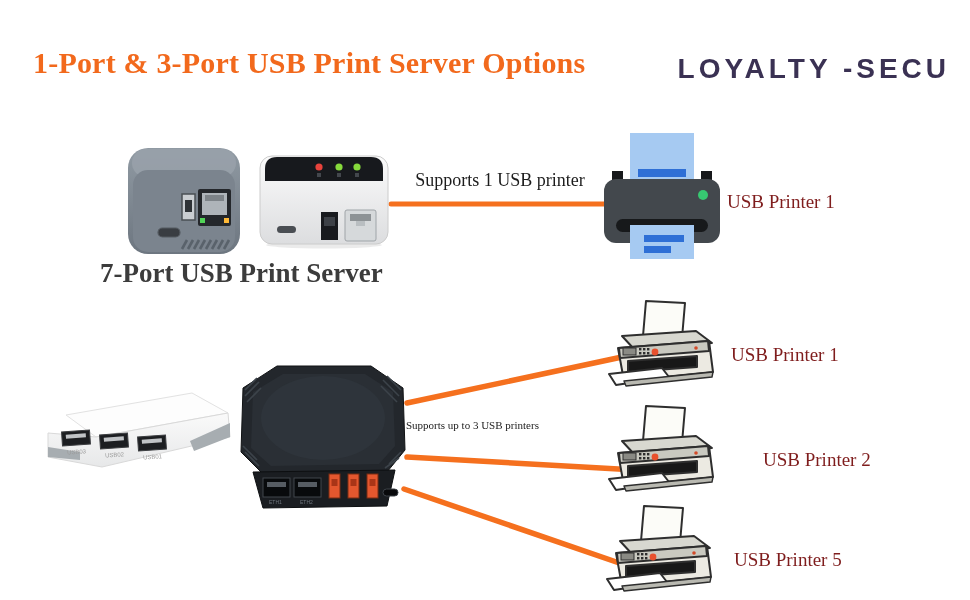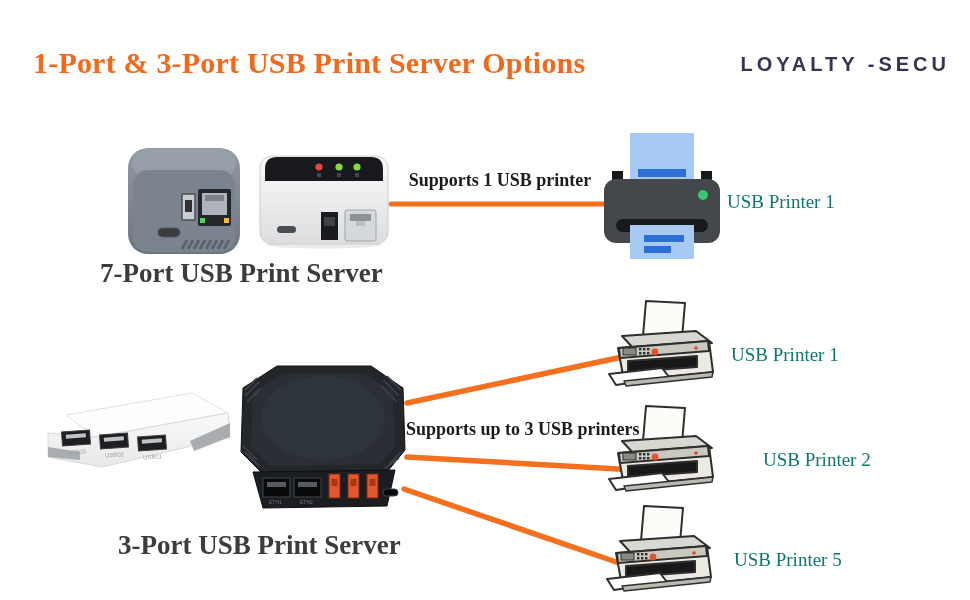--- a/index.html
+++ b/index.html
@@ -2,28 +2,28 @@
 <html><head>
 <meta charset="utf-8">
 <style>
   html,body{margin:0;padding:0;background:#fff;}
   #canvas{position:relative;width:970px;height:600px;background:#ffffff;overflow:hidden;
           font-family:"Liberation Serif", serif;}
   .abs{position:absolute;}
   
   .title{left:33px;top:46px;font-size:30px;font-weight:700;color:#F2691C;letter-spacing:0.2px;z-index:3;}
   .logo{left:660px;top:53px;width:290px;text-align:right;font-family:"Liberation Sans",sans-serif;
-        font-size:20px;font-weight:700;color:#3A3153;letter-spacing:4px;z-index:3;}
+        font-size:28px;font-weight:700;color:#3A3153;letter-spacing:4px;z-index:3;}
   
   .connectors{left:0;top:0;z-index:1;}
   
   .art{z-index:2;}
   
-  .conn-text{font-size:18px;font-weight:700;color:#1C1C1C;z-index:3;white-space:nowrap;}
-  .printer-label{font-size:19px;font-weight:500;color:#0f766e;z-index:3;white-space:nowrap;}
+  .conn-text{font-size:18px;font-weight:400;color:#1C1C1C;z-index:3;white-space:nowrap;}
+  .printer-label{font-size:19px;font-weight:500;color:#7f1d1d;z-index:3;white-space:nowrap;}
   .section-label{font-size:27px;font-weight:700;color:#3C3C3C;z-index:3;white-space:nowrap;}
   svg{display:block;}
 </style>
 </head>
 <body>
 
 <div id="canvas">
 
   <div class="abs title">1-Port &amp; 3-Port USB Print Server Options</div>
   <div class="abs logo">LOYALTY -SECU</div>
@@ -169,21 +169,21 @@
         <rect x="94.5" y="117" width="6" height="7" fill="#a93517"></rect>
         <rect x="111" y="112" width="11" height="24" fill="#e4572e" stroke="#7a2c12"></rect>
         <rect x="113.5" y="117" width="6" height="7" fill="#a93517"></rect>
         <rect x="130" y="112" width="11" height="24" fill="#e4572e" stroke="#7a2c12"></rect>
         <rect x="132.5" y="117" width="6" height="7" fill="#a93517"></rect>
       </g>
       <rect x="146" y="127" width="15" height="7" rx="3.5" fill="#08090b" stroke="#3d4248"></rect>
     </svg>
   </div>
 
-  <div class="abs conn-text" style="left:406px;top:419px;font-size:18px;">Supports up to 3 USB printers</div>
+  <div class="abs conn-text" style="left:406px;top:419px;font-size:11px;">Supports up to 3 USB printers</div>
 
   <div class="abs art" style="left:608px;top:298px;">
     <svg width="108" height="94" viewBox="0 0 108 94">
       <g stroke="#2e2e2e" stroke-width="2" stroke-linejoin="round">
         <polygon points="38,3 77,5 74,40 35,38" fill="#fcfcf8"></polygon>
         <polygon points="14,38 88,33 104,45 26,51" fill="#d8d8d0"></polygon>
         <polygon points="10,50 101,43 105,74 16,83" fill="#eceae2"></polygon>
         <polygon points="11,50 100,43 101,53 12,60" fill="#c9c9c0"></polygon>
         <polygon points="20,63 89,58 89,69 20,74" fill="#181818"></polygon>
         <polygon points="1,76 54,70 61,79 8,87" fill="#ffffff"></polygon>
@@ -250,15 +250,14 @@
       </g>
       <circle cx="47" cy="54" r="3.4" fill="#e8512e"></circle>
       <circle cx="88" cy="50" r="1.8" fill="#d24a28"></circle>
     </svg>
   </div>
 
   <div class="abs printer-label" style="left:731px;top:344px;">USB Printer 1</div>
   <div class="abs printer-label" style="left:731px;top:449px;margin-left:32px;">USB Printer 2</div>
   <div class="abs printer-label" style="left:734px;top:549px;">USB Printer 5</div>
 
-  <div class="abs section-label" style="left:118px;top:530px;">3-Port USB Print Server</div>
 
 </div>
 
 </body></html>

